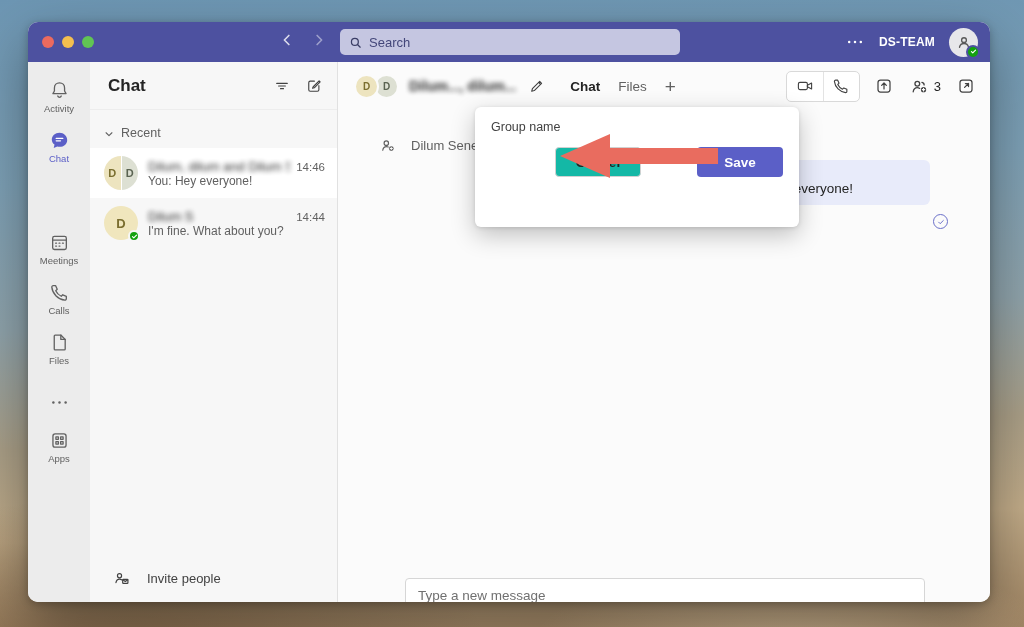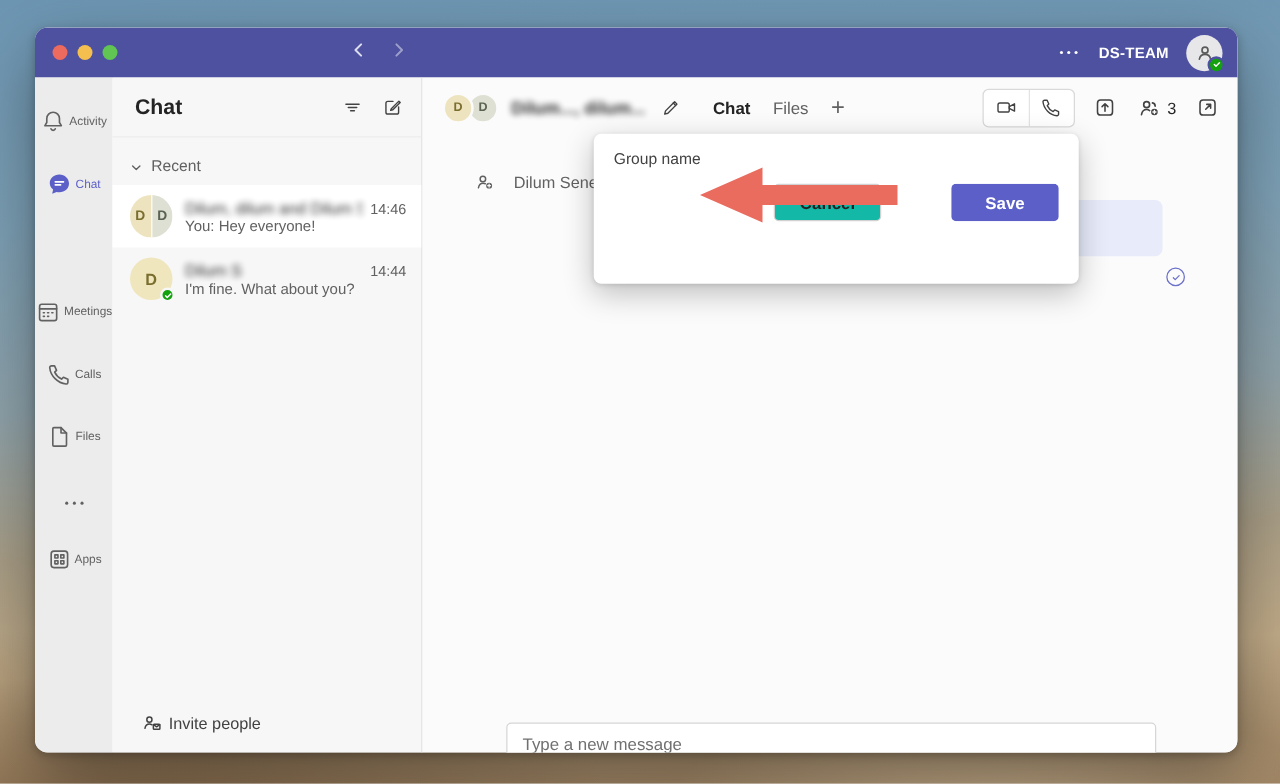--- a/index.html
+++ b/index.html
@@ -43,21 +43,21 @@
   .tb-avatar{ position:relative; width:29px; height:29px; border-radius:50%; background:#e7e7ea;
     display:flex; align-items:center; justify-content:center; color:#5a5a5a; }
   .tb-avatar .ic{ width:18px; height:18px; }
   .presence{ position:absolute; right:-2px; bottom:-2px; width:12px; height:12px; border-radius:50%;
     background:#13a10e; display:flex; align-items:center; justify-content:center; }
   .presence svg{ width:7px; height:7px; color:#fff; }
   .tb-avatar .presence{ border:2px solid #4d51a0; width:14px; height:14px; }
 
   
   .rail{ position:absolute; left:0; top:40px; bottom:0; width:62px; background:#ececec; }
-  .rail-item{ position:absolute; left:0; width:62px; height:46px; display:flex; flex-direction:row;
+  .rail-item{ position:absolute; left:0; width:62px; height:46px; display:flex; flex-direction:column;
     align-items:center; justify-content:center; gap:2px; color:#616161; cursor:default; }
   .rail-item .ic{ width:21px; height:21px; }
   .rail-item .lbl{ font-size:9.5px; }
   .rail-item.active{ color:#5b5fc7; }
   .rail-help{ position:absolute; bottom:10px; left:0; width:62px; height:46px; display:flex; flex-direction:column;
     align-items:center; justify-content:center; gap:2px; color:#616161; }
   .rail-help .ic{ width:20px; height:20px; } .rail-help .lbl{ font-size:9.5px; }
 
   
   .chatlist{ position:absolute; left:62px; top:40px; bottom:0; width:248px; background:#f7f7f7;
@@ -78,21 +78,21 @@
   .avatar-solo{ position:relative; width:34px; height:34px; border-radius:50%; background:#f0e6bd;
     color:#7a6e2f; font-size:13px; font-weight:bold; display:flex; align-items:center; justify-content:center; flex:none; }
   .avatar-solo .presence{ border:2px solid #f7f7f7; }
   .cl-texts{ flex:1; min-width:0; }
   .cl-row1{ display:flex; align-items:baseline; gap:6px; }
   .cl-name{ flex:1; min-width:0; font-size:13px; color:#242424; white-space:nowrap; overflow:hidden; }
   .cl-time{ font-size:11.5px; color:#616161; flex:none; }
   .cl-preview{ font-size:12px; color:#616161; white-space:nowrap; overflow:hidden; text-overflow:ellipsis; }
   .redacted{ filter:blur(2.6px); opacity:.95; }
   .cl-invite{ position:absolute; left:0; right:0; bottom:0; height:48px; display:flex; align-items:center;
-    gap:4px; padding:0 22px; color:#424242; font-size:13px; }
+    gap:16px; padding:0 22px; color:#424242; font-size:13px; }
   .cl-invite .ic{ width:19px; height:19px; color:#424242; }
 
   
   .main{ position:absolute; left:310px; top:40px; right:0; bottom:0; background:#fbfbfb; }
   .m-header{ height:48px; display:flex; align-items:center; padding:0 14px 0 16px; gap:10px; }
   .hdr-avatars{ display:flex; }
   .hdr-av{ width:25px; height:25px; border-radius:50%; display:flex; align-items:center; justify-content:center;
     font-size:10px; font-weight:bold; border:2px solid #fbfbfb; }
   .hdr-av.a{ background:#ede4bf; color:#7a6e2f; z-index:1; }
   .hdr-av.b{ background:#dde0d3; color:#5a6351; margin-left:-5px; }
@@ -119,21 +119,21 @@
 
   .bubble{ position:absolute; right:60px; top:50px; width:176px; background:#e8ebfa; border-radius:6px;
     padding:7px 12px 9px; }
   .bubble .btime{ font-size:11px; color:#616161; margin-bottom:2px; }
   .bubble .btext{ font-size:13.5px; color:#242424; }
   .readmark{ position:absolute; right:42px; top:104px; width:15px; height:15px; border-radius:50%;
     border:1.4px solid #6b70c9; color:#6b70c9; display:flex; align-items:center; justify-content:center; }
   .readmark svg{ width:8px; height:8px; }
 
   
-  .dialog{ position:absolute; left:447px; top:85px; width:388px; height:120px; background:#fff;
+  .dialog{ position:absolute; left:447px; top:85px; width:324px; height:120px; background:#fff;
     border-radius:6px; box-shadow:0 8px 24px rgba(0,0,0,.24), 0 1px 4px rgba(0,0,0,.12);
     padding:13px 16px 14px; z-index:10; }
   .dlg-label{ font-size:12.5px; color:#424242; margin-bottom:7px; }
   .dlg-input{ height:29px; background:#f4f4f4; border-bottom:2px solid #5b5fc7; border-radius:3px 3px 0 0;
     display:flex; align-items:center; padding:0 10px; }
   .dlg-input .val{ font-size:13.5px; color:#242424; }
   .caret{ display:inline-block; width:1px; height:15px; background:#242424; margin-left:1px; vertical-align:middle; }
   .dlg-buttons{ display:flex; justify-content:flex-end; gap:10px; margin-top:13px; }
   .btn{ height:30px; min-width:86px; border-radius:4px; font-family:"Liberation Sans",sans-serif;
     font-size:13.5px; font-weight:bold; display:flex; align-items:center; justify-content:center; border:1px solid transparent; }
@@ -166,20 +166,29 @@
         <span class="ic chev-back">
           <svg viewBox="0 0 24 24" fill="none" stroke="currentColor" stroke-width="2.2" stroke-linecap="round" stroke-linejoin="round">
               <path d="M14.5 6l-6 6 6 6"></path>
             </svg>
         </span>
         <span class="ic chev-fwd">
           <svg viewBox="0 0 24 24" fill="none" stroke="currentColor" stroke-width="2.2" stroke-linecap="round" stroke-linejoin="round">
               <path d="M9.5 6l6 6-6 6"></path>
             </svg>
         </span>
+      </div>
+      <div class="searchbox">
+        <span class="ic">
+          <svg viewBox="0 0 24 24" fill="none" stroke="currentColor" stroke-width="2" stroke-linecap="round">
+              <circle cx="11" cy="11" r="5.5"></circle>
+              <path d="M15.2 15.2L19.5 19.5"></path>
+            </svg>
+        </span>
+        <input type="text" placeholder="Search" style="">
       </div>
       <div class="tb-right">
         <span class="tb-more">
           <svg viewBox="0 0 24 24" fill="currentColor">
               <circle cx="5" cy="12" r="1.5"></circle>
               <circle cx="12" cy="12" r="1.5"></circle>
               <circle cx="19" cy="12" r="1.5"></circle>
             </svg>
         </span>
         <span class="tb-account">DS-TEAM</span>

